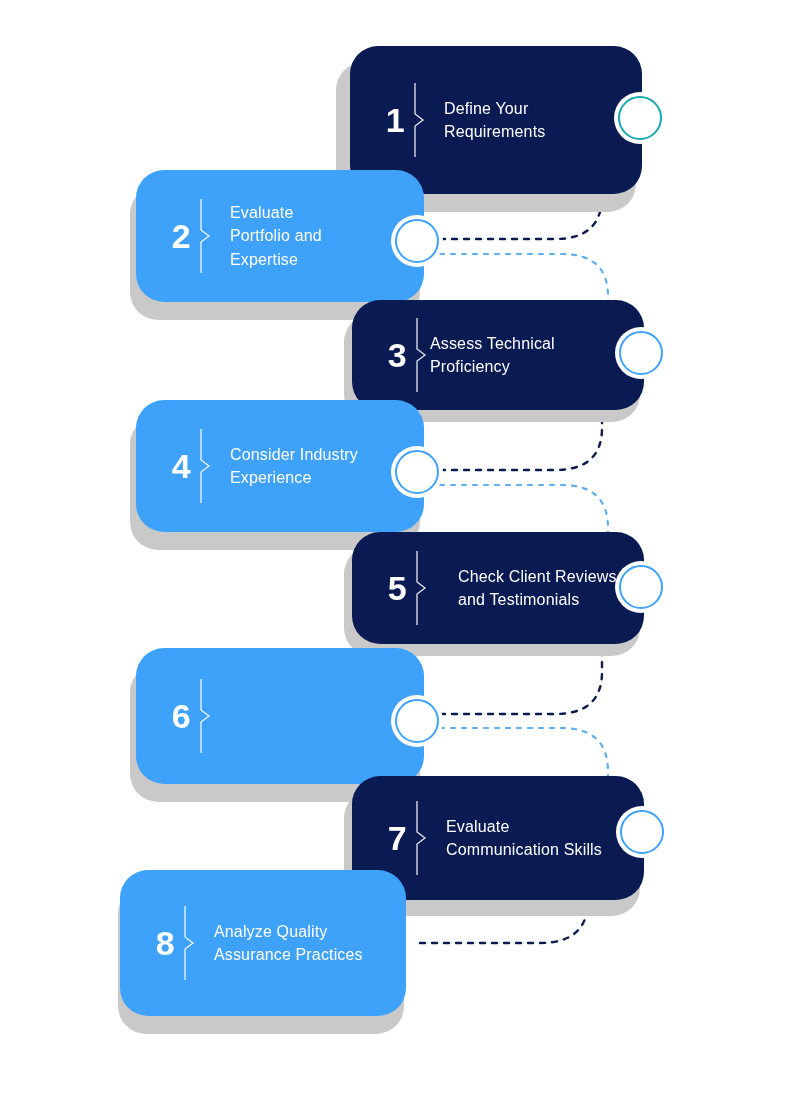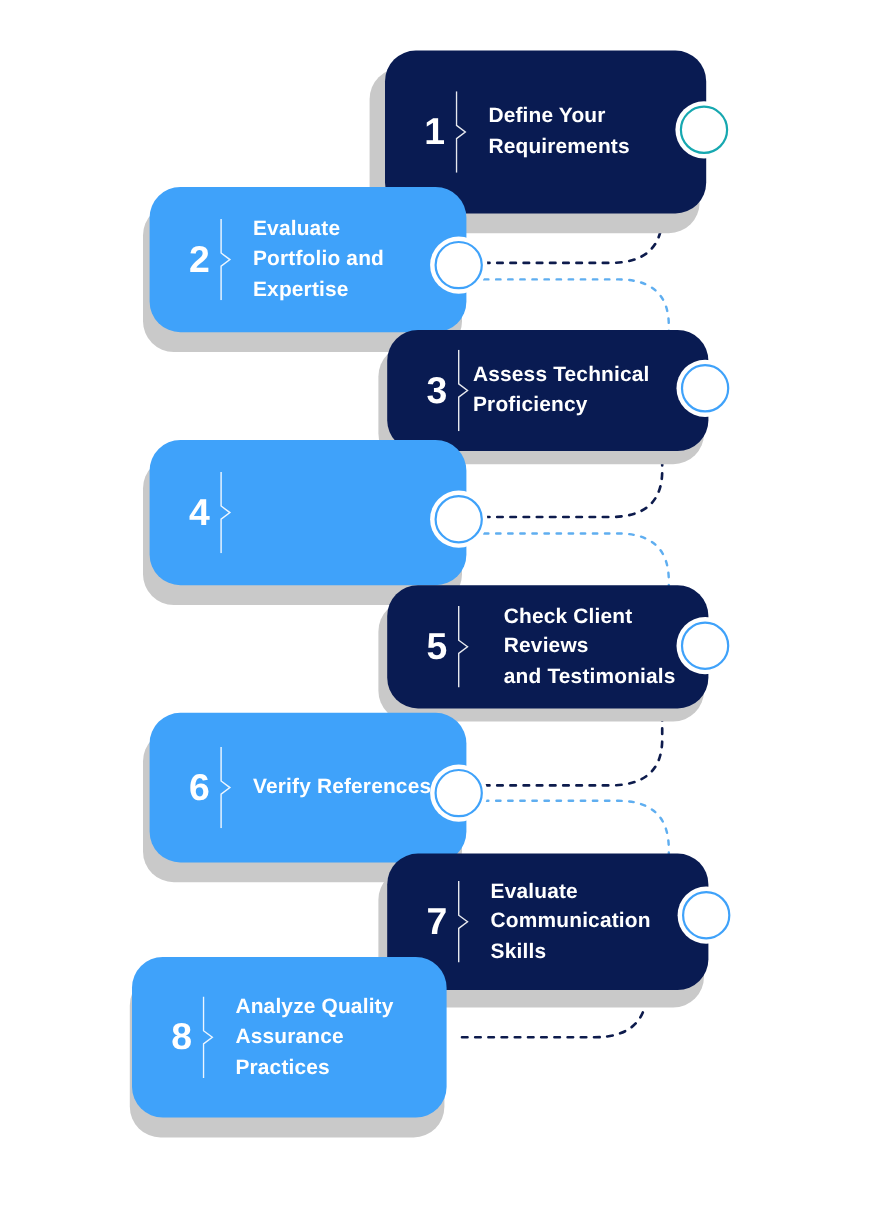--- a/index.html
+++ b/index.html
@@ -50,22 +50,22 @@
   }
   .divider {
     flex: 0 0 auto;
     width: 14px;
     height: 74px;
     position: relative;
   }
   .divider svg { display: block; }
   .card-label {
     color: #ffffff;
-    font-size: 19px;
-    font-weight: bold;
+    font-size: 16px;
+    font-weight: normal;
     line-height: 1.45;
     letter-spacing: 0.15px;
     flex: 1 1 auto;
     white-space: pre-line;
   }
   
   .node {
     position: absolute;
     width: 44px; height: 44px;
     border-radius: 50%;
@@ -146,41 +146,42 @@
 Proficiency</div>
   </div>
 
   <div class="card blue" style="left:136px; top:400px; width:288px; height:132px; padding:0 20px 0 26px;">
     <div class="card-num" style="width:38px;">4</div>
     <div class="divider">
       <svg width="14" height="74" viewBox="0 0 14 74">
           <path d="M1 0 L1 31 L9 37 L1 43 L1 74" fill="none" stroke="#ffffff" stroke-width="1.3" opacity="0.9"></path>
         </svg>
     </div>
+    <div class="card-label" style="margin-left:16px;">Consider Industry
+Experience</div>
   </div>
 
   <div class="card navy" style="left:352px; top:532px; width:292px; height:112px; padding:0 20px 0 26px;">
     <div class="card-num" style="width:38px;">5</div>
     <div class="divider">
       <svg width="14" height="74" viewBox="0 0 14 74">
           <path d="M1 0 L1 31 L9 37 L1 43 L1 74" fill="none" stroke="#ffffff" stroke-width="1.3" opacity="0.9"></path>
         </svg>
     </div>
     <div class="card-label" style="margin-left:28px;">Check Client Reviews
 and Testimonials</div>
   </div>
 
   <div class="card blue" style="left:136px; top:648px; width:288px; height:136px; padding:0 20px 0 26px;">
     <div class="card-num" style="width:38px;">6</div>
     <div class="divider">
       <svg width="14" height="74" viewBox="0 0 14 74">
           <path d="M1 0 L1 31 L9 37 L1 43 L1 74" fill="none" stroke="#ffffff" stroke-width="1.3" opacity="0.9"></path>
         </svg>
     </div>
-    <div class="card-label" style="margin-left:16px;">Verify References</div>
   </div>
 
   <div class="card navy" style="left:352px; top:776px; width:292px; height:124px; padding:0 20px 0 26px;">
     <div class="card-num" style="width:38px;">7</div>
     <div class="divider">
       <svg width="14" height="74" viewBox="0 0 14 74">
           <path d="M1 0 L1 31 L9 37 L1 43 L1 74" fill="none" stroke="#ffffff" stroke-width="1.3" opacity="0.9"></path>
         </svg>
     </div>
     <div class="card-label" style="margin-left:16px;">Evaluate

